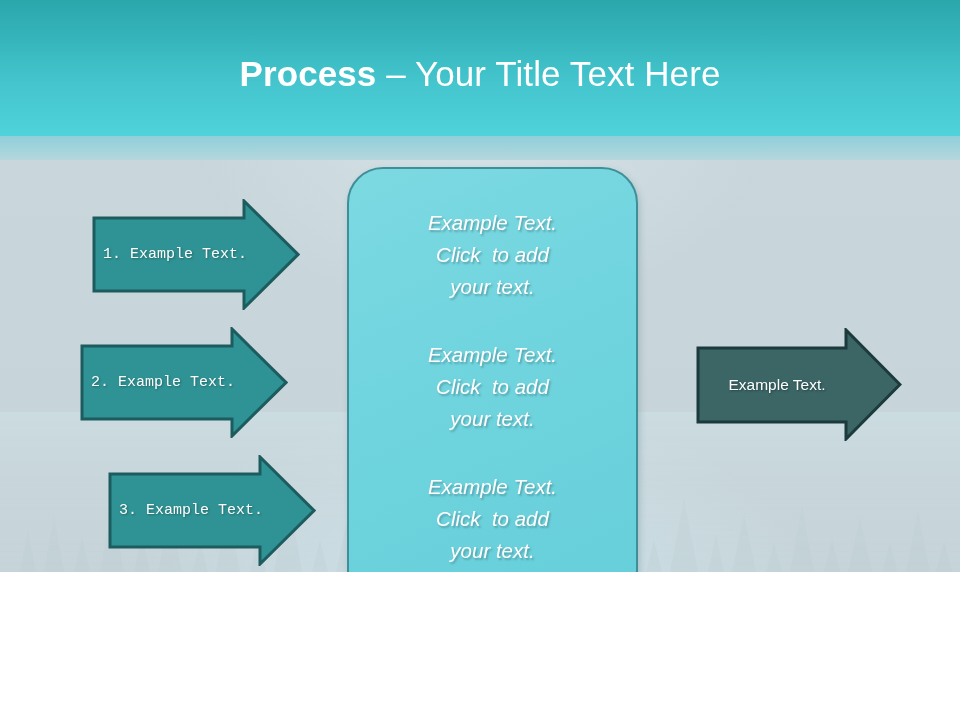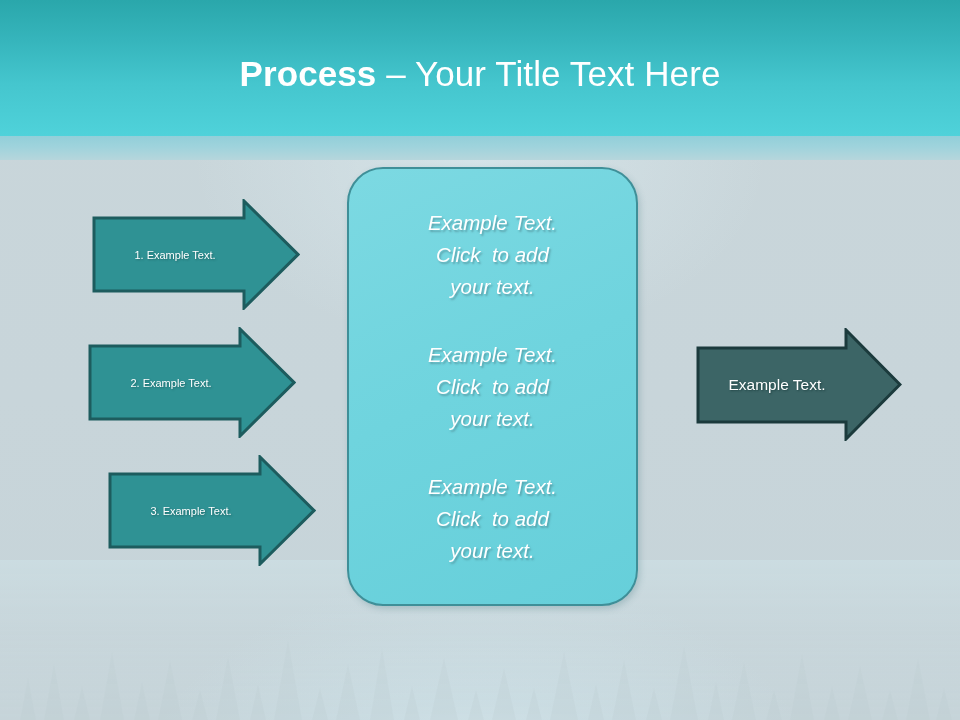--- a/index.html
+++ b/index.html
@@ -6,21 +6,21 @@
 
   html, body {
     width:960px; height:720px;
     font-family:"Liberation Sans", sans-serif;
     overflow:hidden;
   }
 
   
   #slide {
     position:relative;
-    width:960px; height:720px;
+    width:960px; height:572px;
     background:#0c4a6e;
     overflow:hidden;
   }
 
   
   .bg-base {
     position:absolute; inset:0;
     background:
       radial-gradient(ellipse 520px 400px at 50% 118%,
                       rgba(226,244,248,0.95) 0%,
@@ -70,29 +70,30 @@
   .arrow {
     position:absolute;
     width:208px; height:111px;
   }
   .arrow svg { position:absolute; inset:0; width:100%; height:100%; }
   .arrow .arrow-label {
     position:absolute;
     left:8px; top:0;
     width:150px; height:111px;
     display:flex; align-items:center; justify-content:center;
-    font-size:11px;
+    font-size:15px;
     color:#ffffff;
     text-shadow:1px 1px 2px rgba(20,60,60,0.45);
     white-space:nowrap;
     pointer-events:none;
+    font-family:Liberation Mono, monospace;
   }
 
   #arrow-1 { left:92px; top:199px; }
-  #arrow-2 { left:88px; top:327px;padding-left:8px; }
+  #arrow-2 { left:80px; top:327px;padding-left:8px; }
   #arrow-3 { left:108px; top:455px; }
   #arrow-out {
     position:absolute;
     left:696px; top:328px;
     width:206px; height:113px;
   }
   #arrow-out svg { position:absolute; inset:0; width:100%; height:100%; }
   #arrow-out .arrow-label {
     position:absolute;
     left:6px; top:0;

